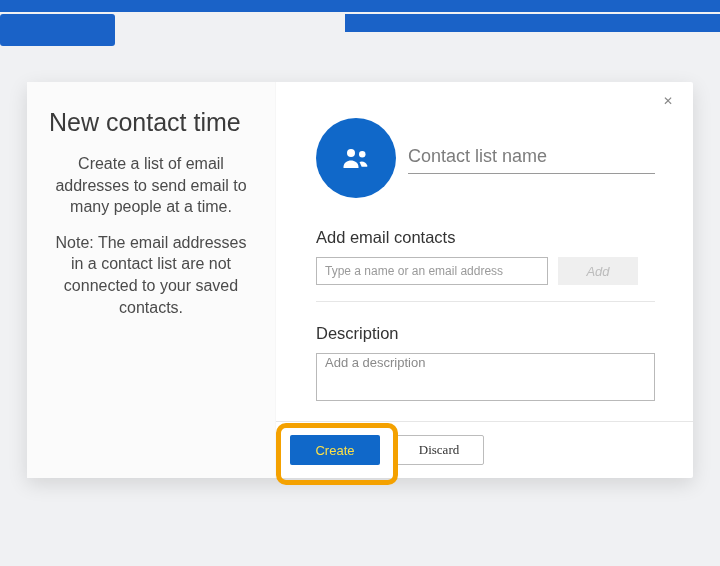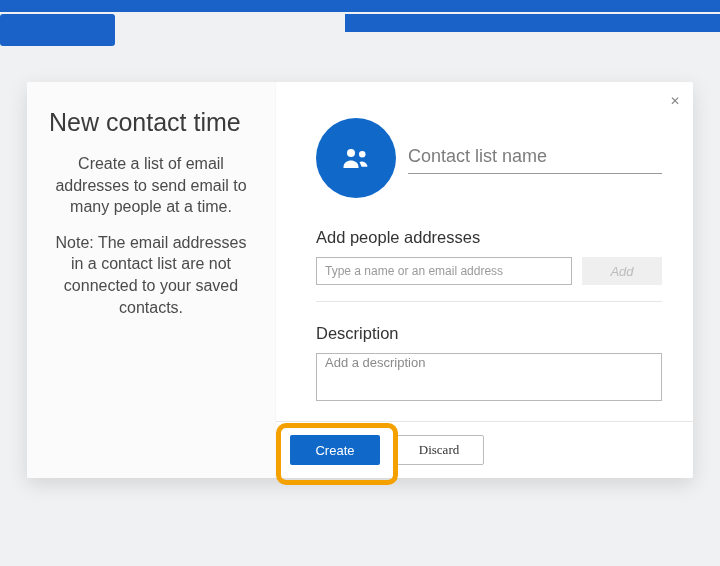--- a/index.html
+++ b/index.html
@@ -53,21 +53,21 @@
     flex:1;border:none;border-bottom:1px solid #9a9a9a;
     font-size:18px;color:#333;padding:4px 0 6px 0;outline:none;
     background:transparent;
   }
   .name-input::placeholder{color:#7d7d7d;}
   .section-label{
     font-size:16.5px;color:#333;margin-bottom:10px;
   }
   .email-row{display:flex;gap:10px;align-items:center;margin-bottom:10px;}
   .email-input{
-    width:256px;height:28px;border:1px solid #b9b9b9;
+    width:232px;height:28px;border:1px solid #b9b9b9;
     font-size:12px;color:#3b82f6;padding:0 8px;outline:none;box-sizing:border-box;
   }
   .email-input::placeholder{color:#9a9a9a;}
   .add-btn{
     width:80px;height:28px;border:none;background:#efefef;
     color:#bdbdbd;font-size:13px;cursor:default;font-style:italic;
   }
   .divider{
     height:1px;background:#e6e6e6;margin:16px 0 22px 0;width:100%;
   }
@@ -84,21 +84,21 @@
   }
   .highlight-ring{
     position:absolute;left:-14px;top:-12px;
     width:112px;height:52px;
     border:5px solid #f4a100;border-radius:10px;
     pointer-events:none;
   }
   .create-btn{
     position:relative;overflow:visible;
     width:90px;height:30px;border:none;border-radius:2px;
-    background:#1068c9;color:#ffffff;font-size:13px;cursor:pointer;
+    background:#1068c9;color:#fde047;font-size:13px;cursor:pointer;
   }
   .discard-btn{
     width:90px;height:30px;border:1px solid #bcbcbc;border-radius:2px;
     background:#fff;color:#333;font-size:13px;cursor:pointer;font-family:Liberation Serif, serif;
   }
 </style>
 </head>
 <body>
 
 <div class="backdrop">
@@ -126,21 +126,21 @@
         <svg viewBox="0 0 24 24">
           <circle cx="8" cy="8" r="3.2"></circle>
           <path d="M2 19c0-3 3-5 6-5s6 2 6 5v1H2z"></path>
           <circle cx="17" cy="9" r="2.6"></circle>
           <path d="M14.8 15.2c1.8-1.1 5.2-0.3 6.2 2.8v1h-4.5"></path>
         </svg>
       </div>
       <input class="name-input" placeholder="Contact list name" style="">
     </div>
 
-    <div class="section-label">Add people addresses</div>
+    <div class="section-label">Add email contacts</div>
 
     <div class="email-row">
       <input class="email-input" placeholder="Type a name or an email address" style="">
       <button class="add-btn">Add</button>
     </div>
 
     <div class="divider"></div>
 
     <div class="section-label">Description</div>
 

